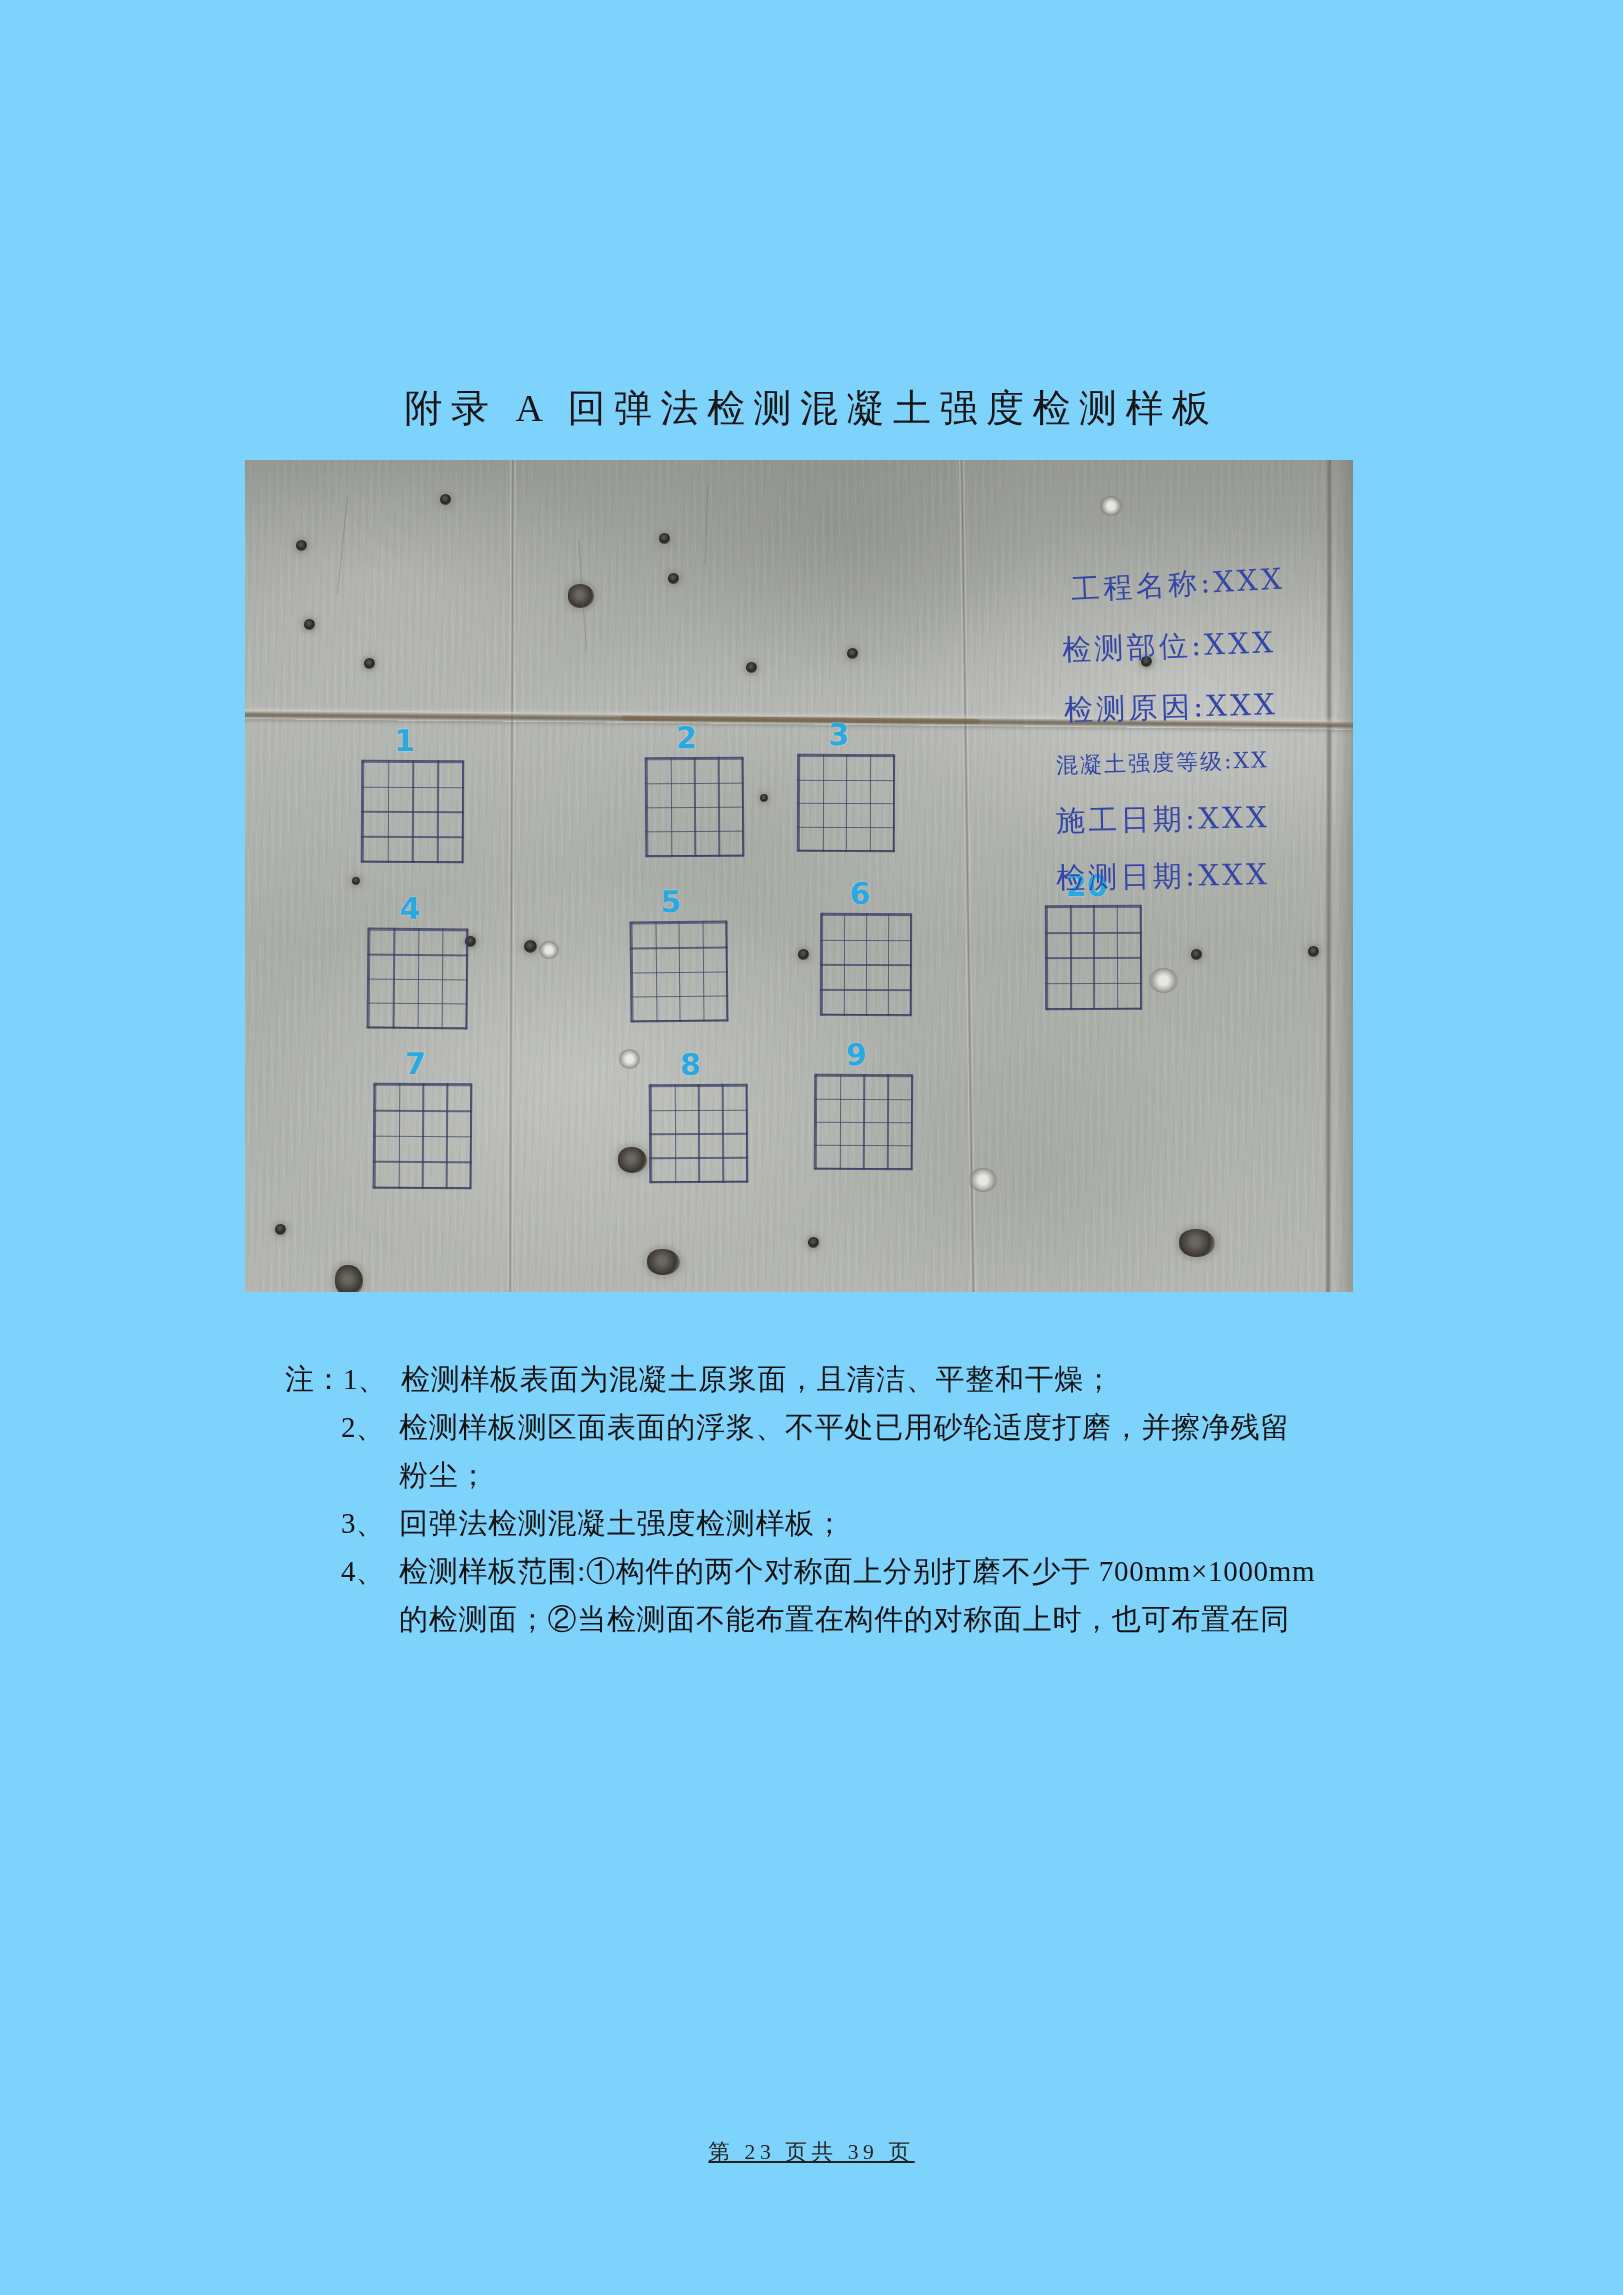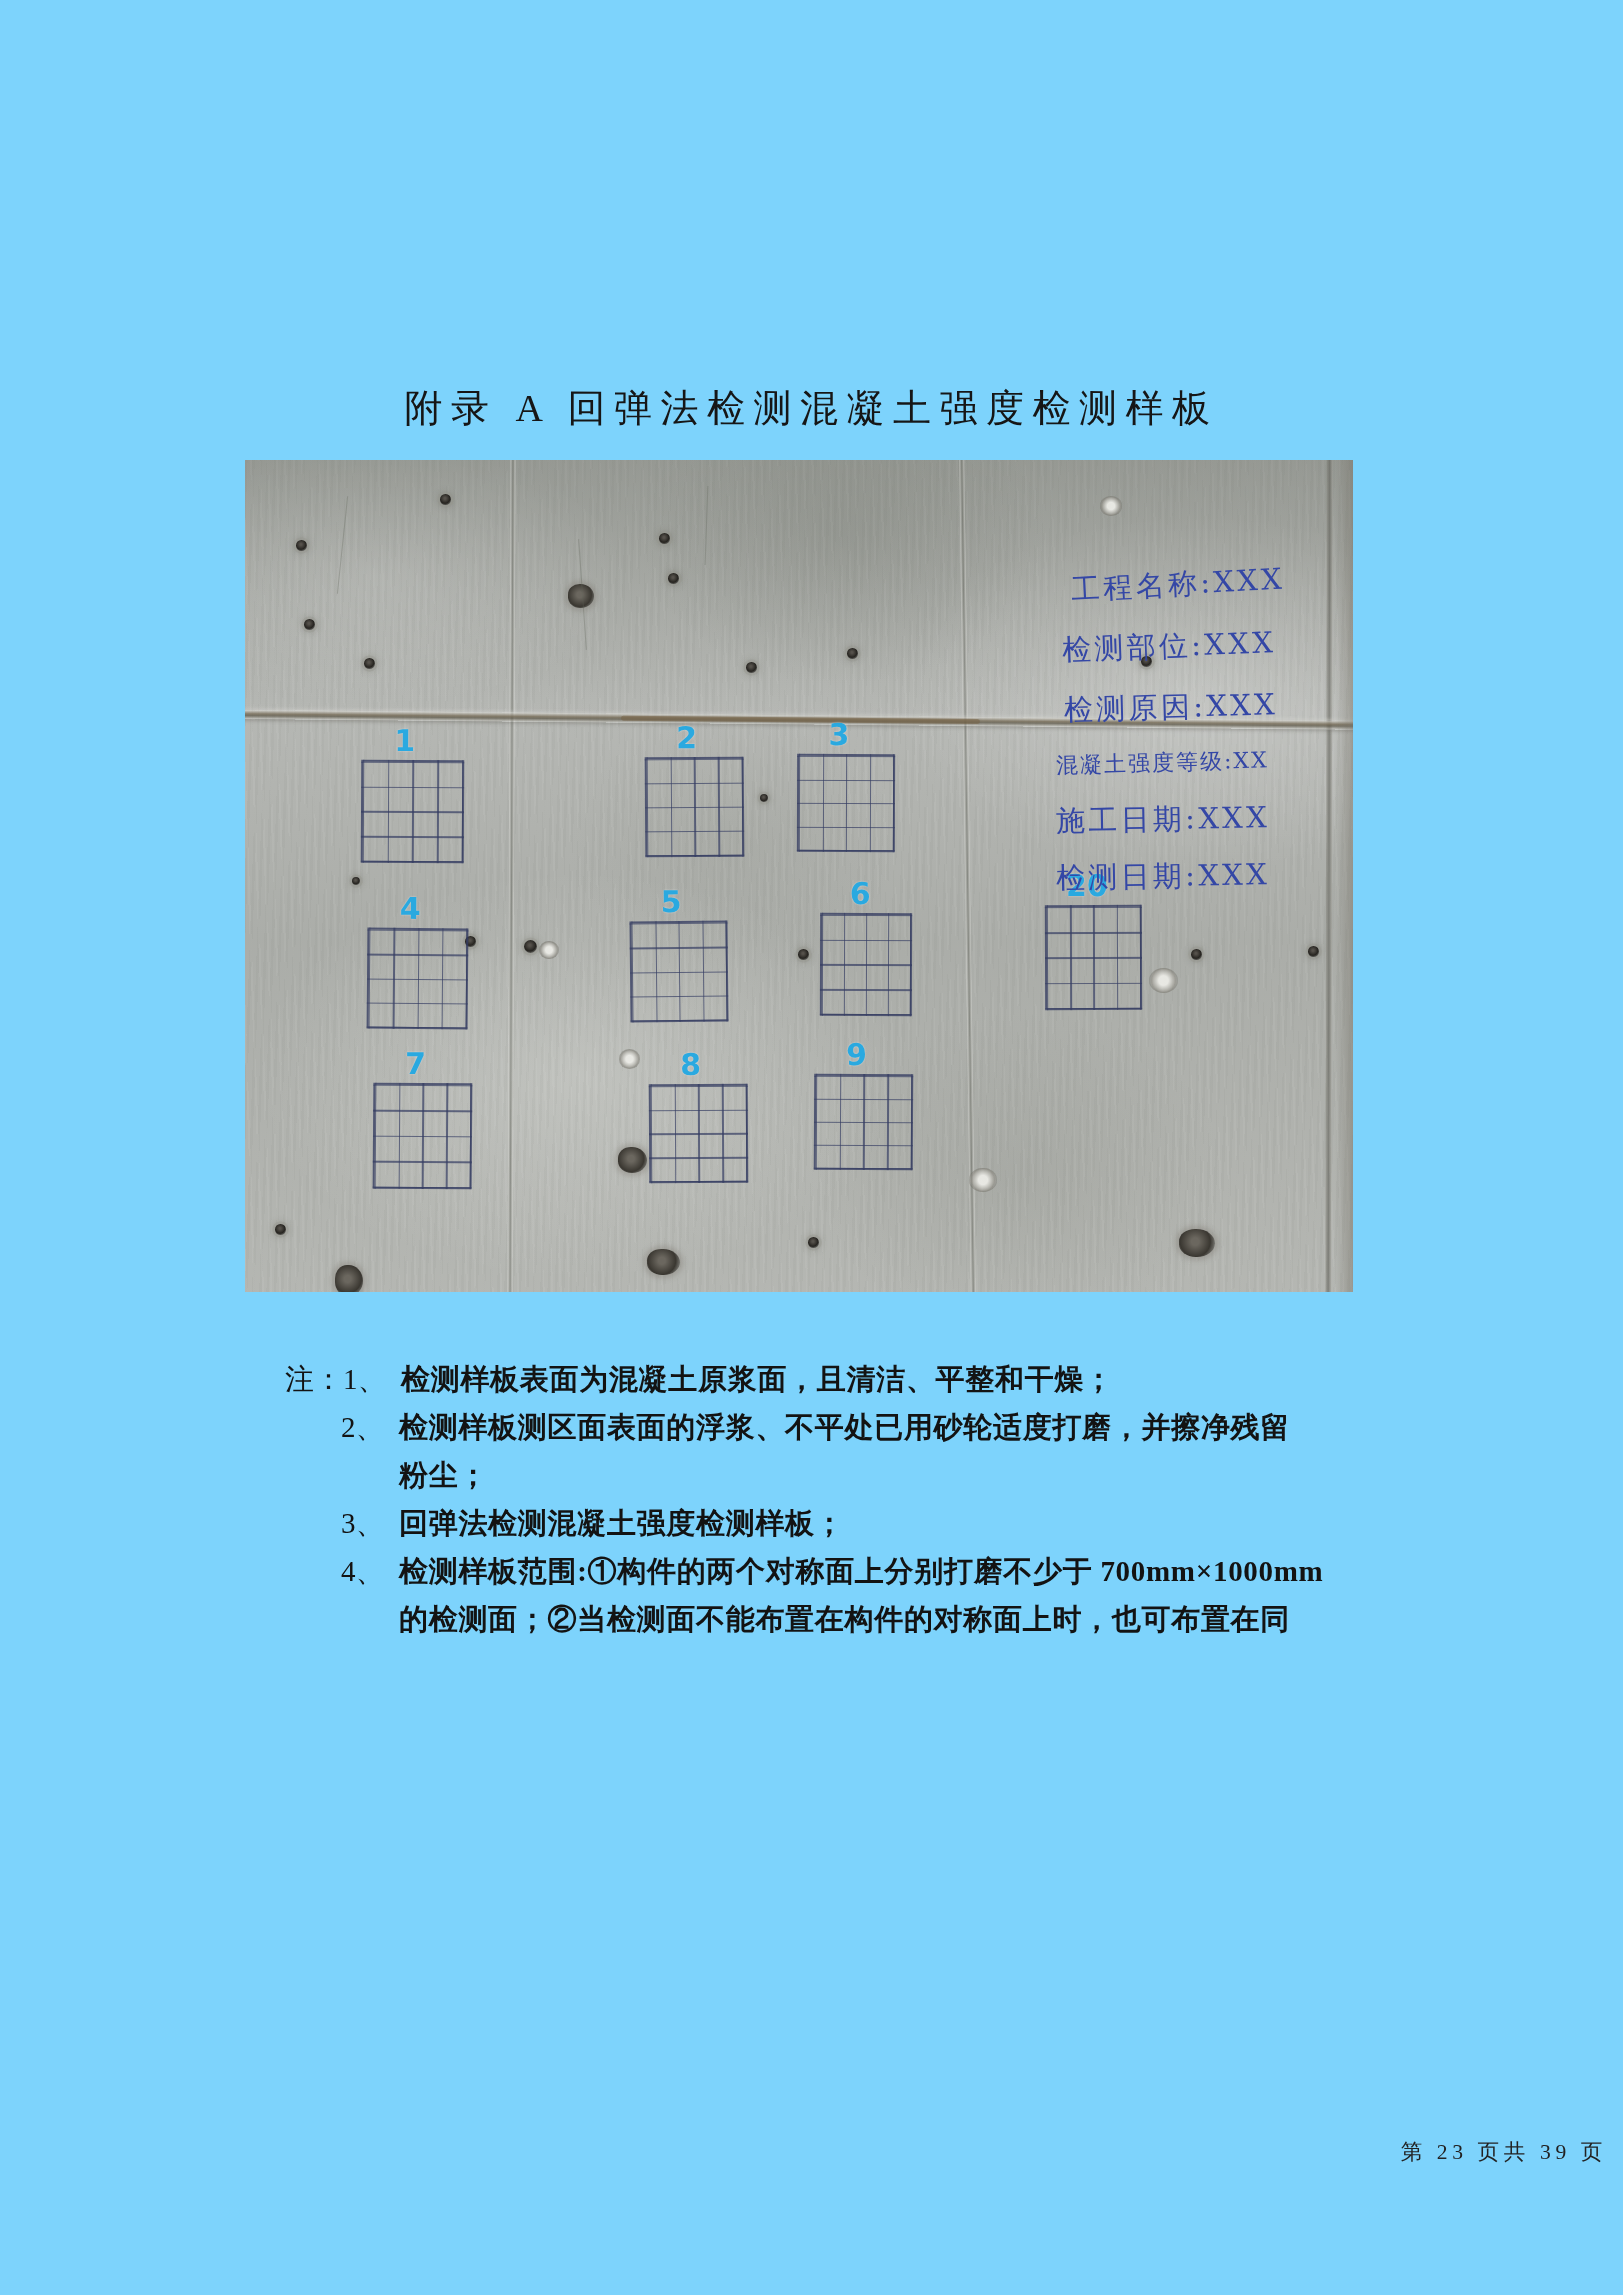--- a/index.html
+++ b/index.html
@@ -111,25 +111,25 @@
   .hw3{left:819px;top:228px;transform:rotate(-1.5deg)}
   .hw4{left:811px;top:288px;font-size:22px;letter-spacing:2px;transform:rotate(-1.5deg)}
   .hw5{left:811px;top:340px;transform:rotate(-1deg)}
   .hw6{left:811px;top:397px;transform:rotate(-1deg)}
 
   
   .notes{position:absolute;left:285px;top:1355px;width:1126px;font-size:29px;line-height:48px;color:#131313;}
   .note-line{display:flex;}
   .nmark{flex:0 0 56px;}
   .nnum{flex:0 0 58px;}
-  .ntext{flex:1;letter-spacing:0.7px;white-space:nowrap;font-weight:bold;}
-
-  
-  .pagefoot{position:absolute;left:0;right:16px;top:2137px;text-align:right;
-            font-size:21.6px;letter-spacing:4.6px;color:#222;}
+  .ntext{flex:1;letter-spacing:0.7px;white-space:nowrap;}
+
+  
+  .pagefoot{position:absolute;left:0;right:0;top:2137px;text-align:center;
+            font-size:21.6px;letter-spacing:4.6px;color:#222;text-decoration:underline;}
 </style>
 </head>
 <body>
 
 <div class="page">
 
   <h1 class="title">附录 A 回弹法检测混凝土强度检测样板</h1>
 
   <figure class="photo">
     <div class="tex-streaks"></div>

